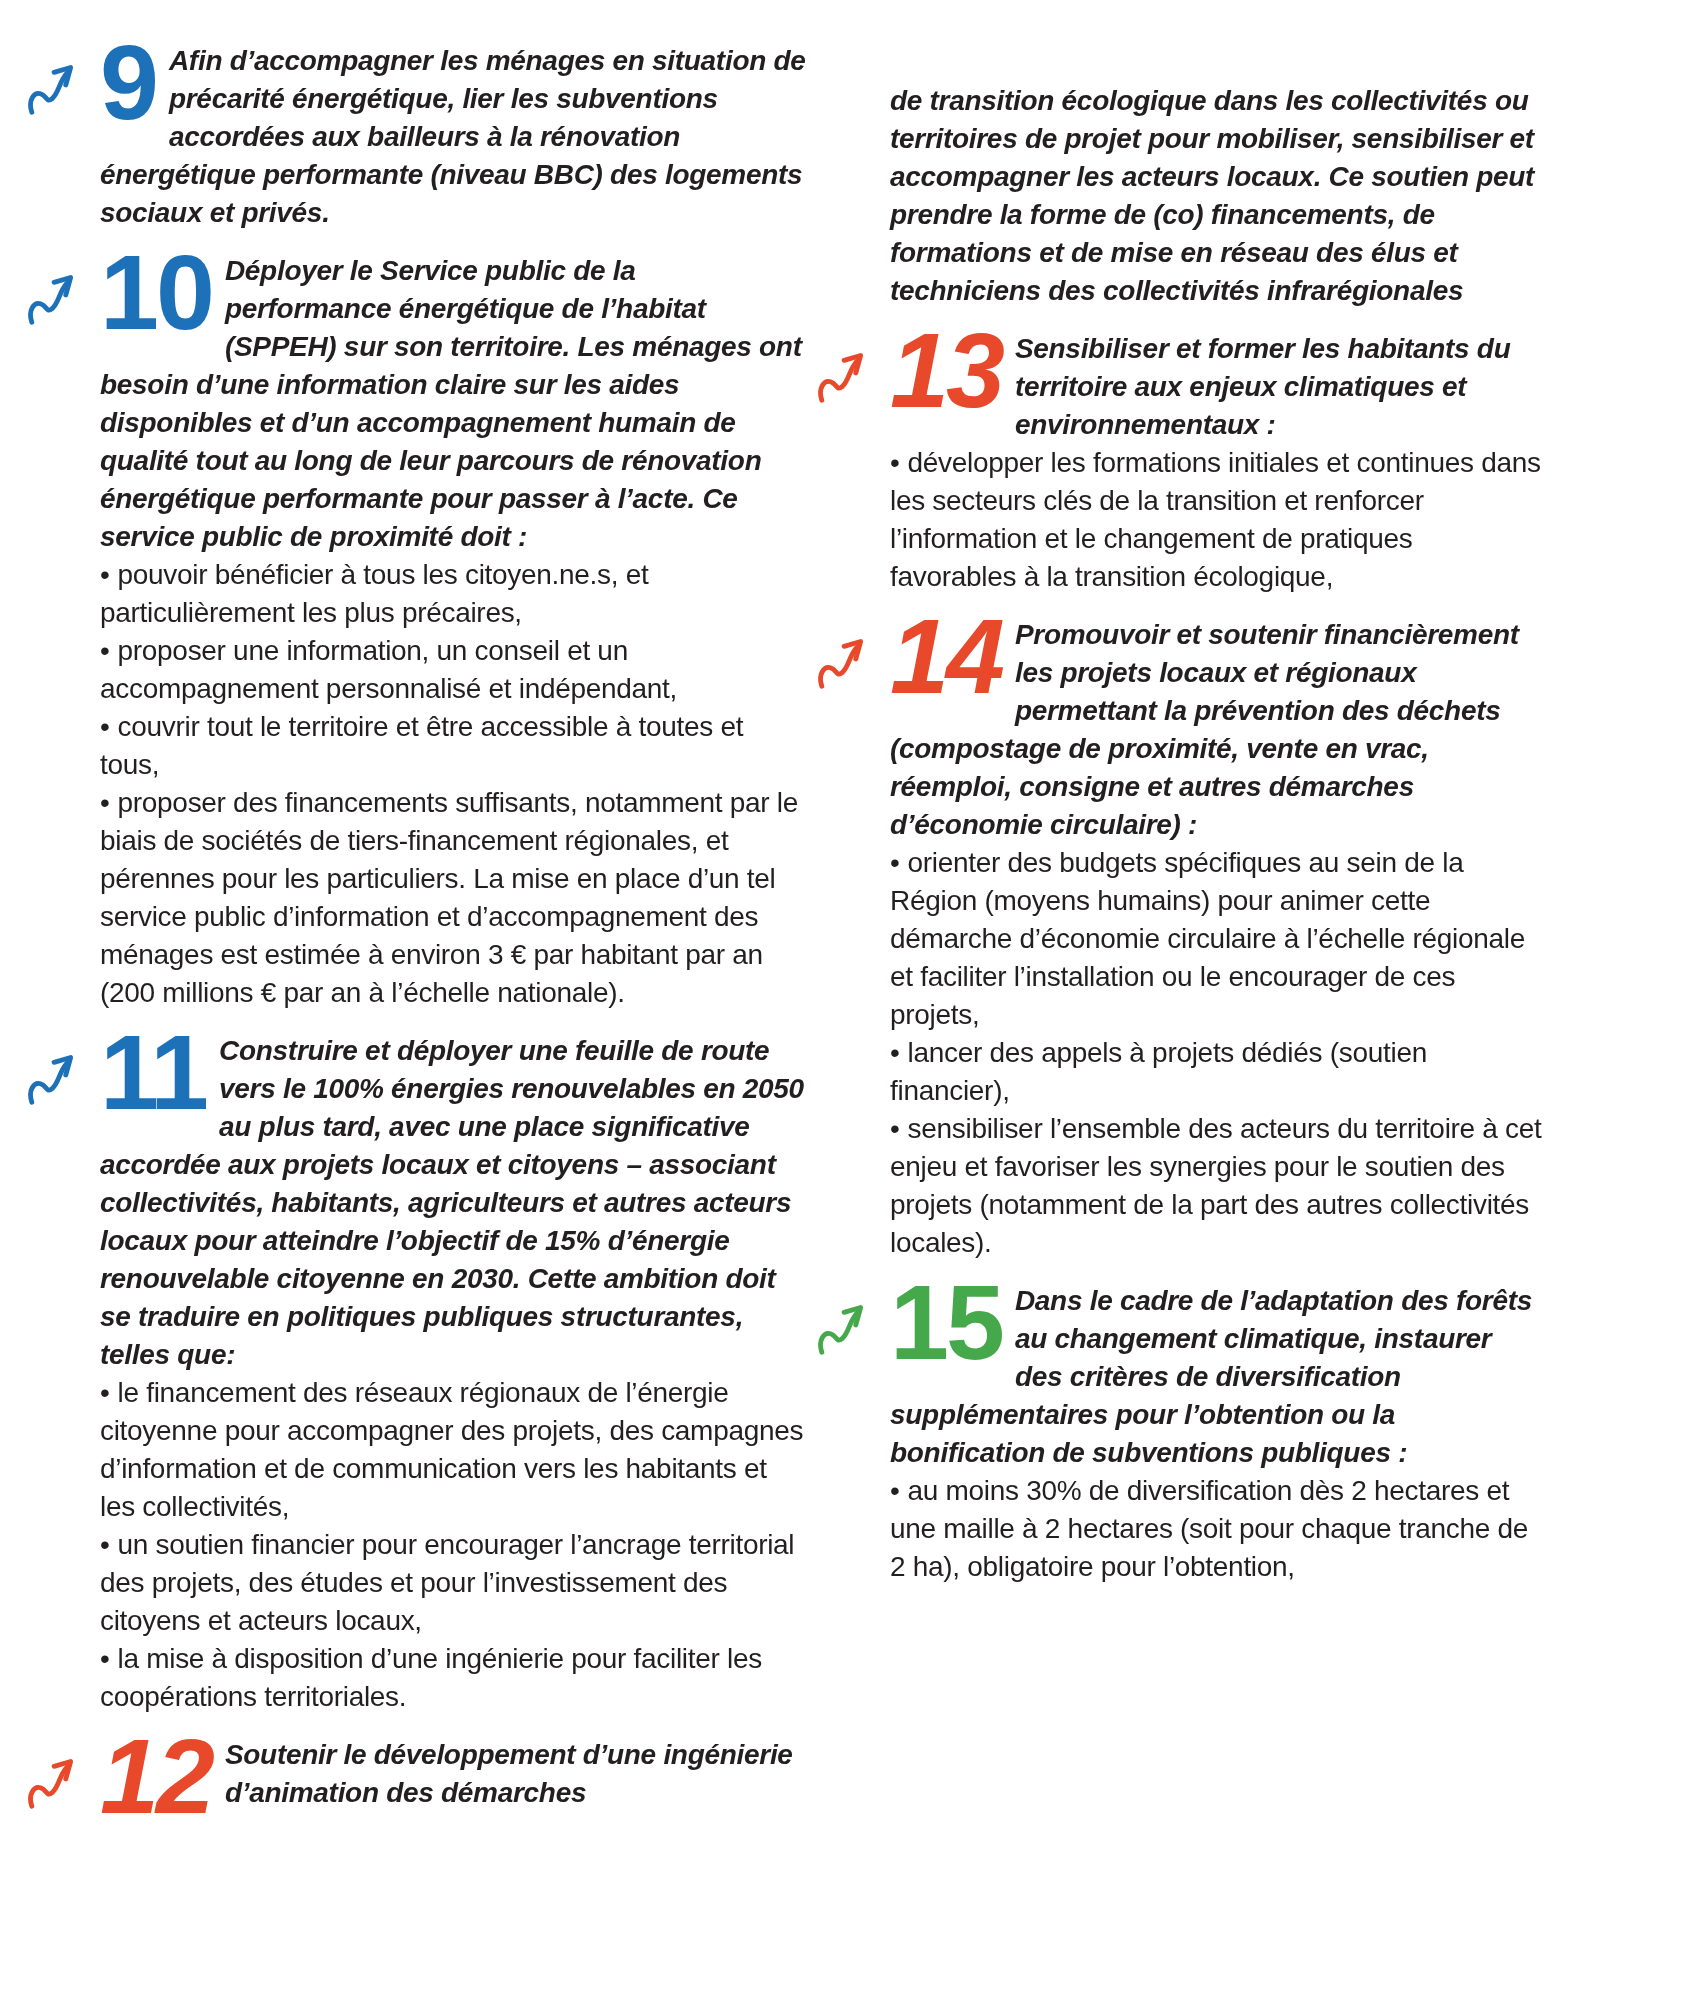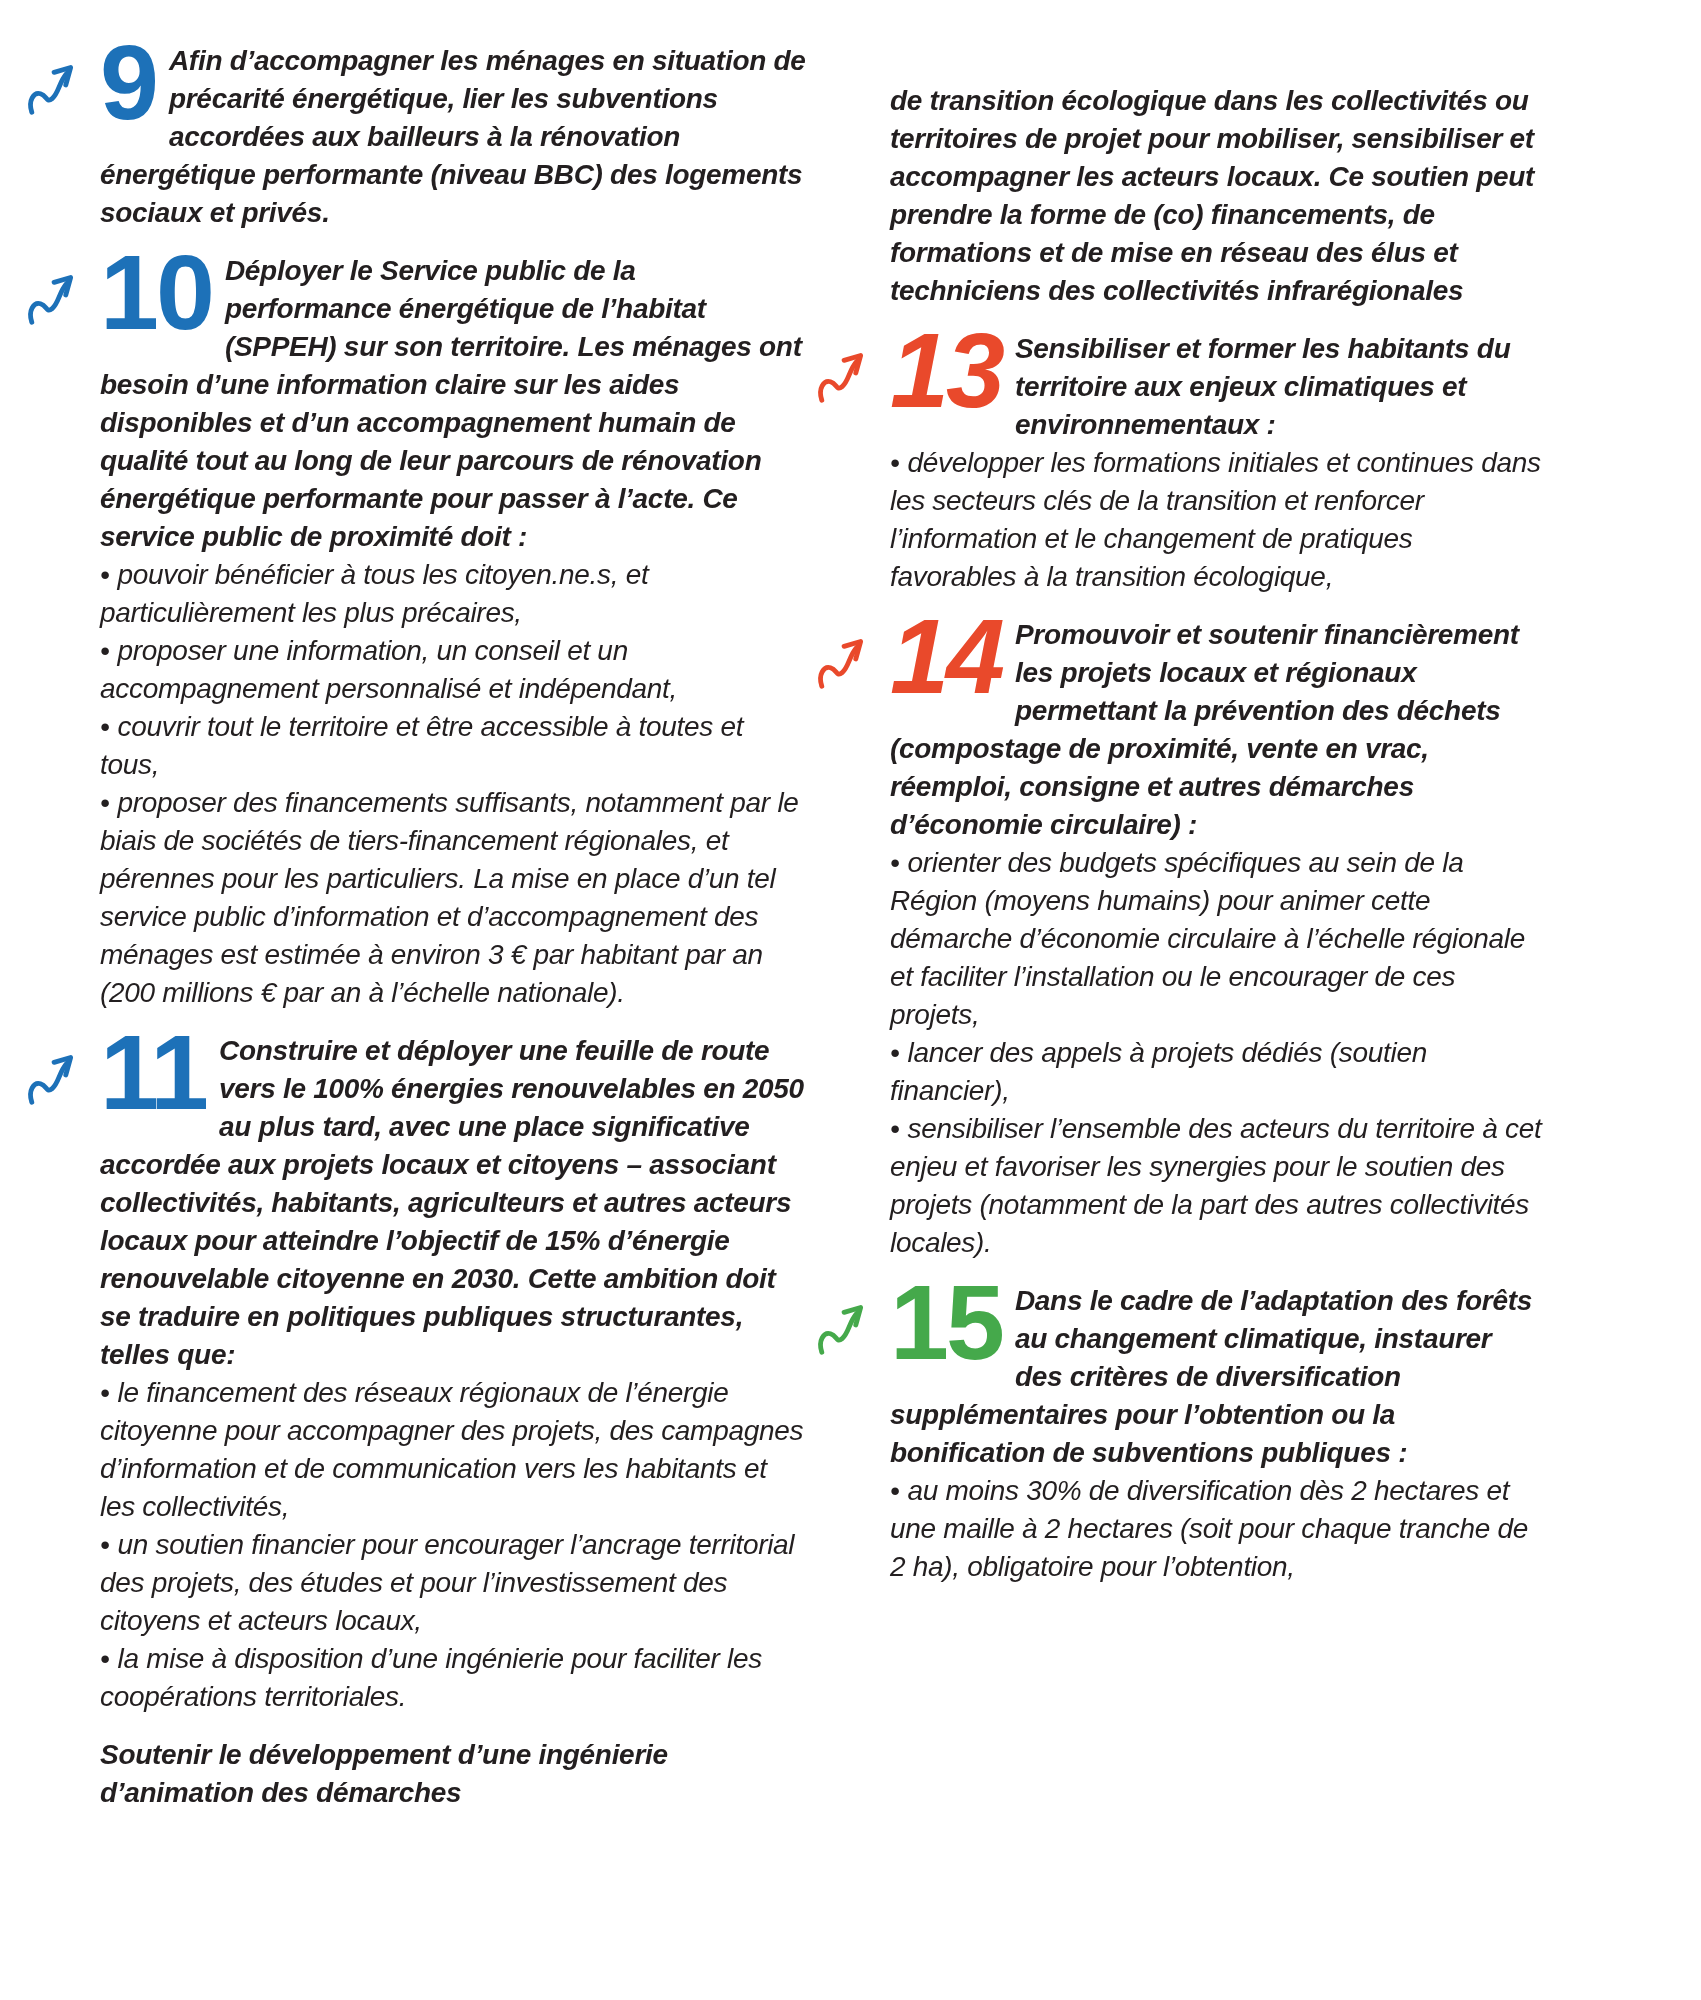--- a/index.html
+++ b/index.html
@@ -31,21 +31,21 @@
   .bignum{
     display:block;
     font-weight:700;
     font-size:106px;line-height:76px;letter-spacing:-3px;
   }
   .blue{color:var(--accent-blue,#1d71b8);}
   .red{color:var(--accent-red,#e9492b);font-style:italic;}
   .green{color:var(--accent-green,#45a94b);}
   p{margin:0;}
   .heading{font-weight:700;font-style:italic;}
-  .bullet{font-weight:400;font-style:italic;}
+  .bullet{font-weight:400;}
   .bullet .marker{padding-right:8px;}
 </style>
 </head>
 <body>
 
 <div class="page">
 
   <div class="col col-left">
 
     <section class="item">
@@ -82,20 +82,27 @@
         </svg>
         <span class="bignum">11</span>
       </div>
       <p class="heading">Construire et déployer une feuille de route vers le 100% énergies renouvelables en 2050 au plus tard, avec une place significative accordée aux projets locaux et citoyens – associant collectivités, habitants, agriculteurs et autres acteurs locaux pour atteindre l’objectif de 15% d’énergie renouvelable citoyenne en 2030. Cette ambition doit se traduire en politiques publiques structurantes, telles que:</p>
       <p class="bullet"><span class="marker">•</span><span>le financement des réseaux régionaux de l’énergie citoyenne pour accompagner des projets, des campagnes d’information et de communication vers les habitants et les collectivités,</span></p>
       <p class="bullet"><span class="marker">•</span><span>un soutien financier pour encourager l’ancrage territorial des projets, des études et pour l’investissement des citoyens et acteurs locaux,</span></p>
       <p class="bullet"><span class="marker">•</span><span>la mise à disposition d’une ingénierie pour faciliter les coopérations territoriales.</span></p>
     </section>
 
     <section class="item">
+      <div class="numwrap red">
+        <svg class="arrow" viewBox="0 0 64 68">
+          <path d="M5 62 C1 50 7 41 14 43 C21 45 20 53 26 48 C33 42 33 31 41 22" fill="none" stroke="currentColor" stroke-width="5" stroke-linecap="round"></path>
+          <path d="M28 21 L45 16 L40 34" fill="none" stroke="currentColor" stroke-width="5" stroke-linecap="round" stroke-linejoin="round"></path>
+        </svg>
+        <span class="bignum">12</span>
+      </div>
       <p class="heading">Soutenir le développement d’une ingénierie d’animation des démarches</p>
     </section>
 
   </div>
 
   <div class="col col-right">
 
     <p class="heading cont">de transition écologique dans les collectivités ou territoires de projet pour mobiliser, sensibiliser et accompagner les acteurs locaux. Ce soutien peut prendre la forme de (co) financements, de formations et de mise en réseau des élus et techniciens des collectivités infrarégionales</p>
 
     <section class="item">

